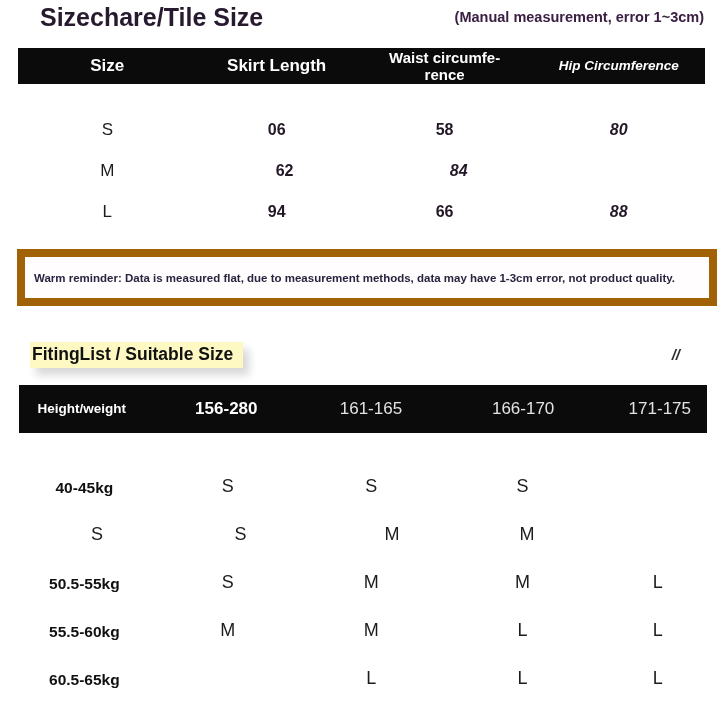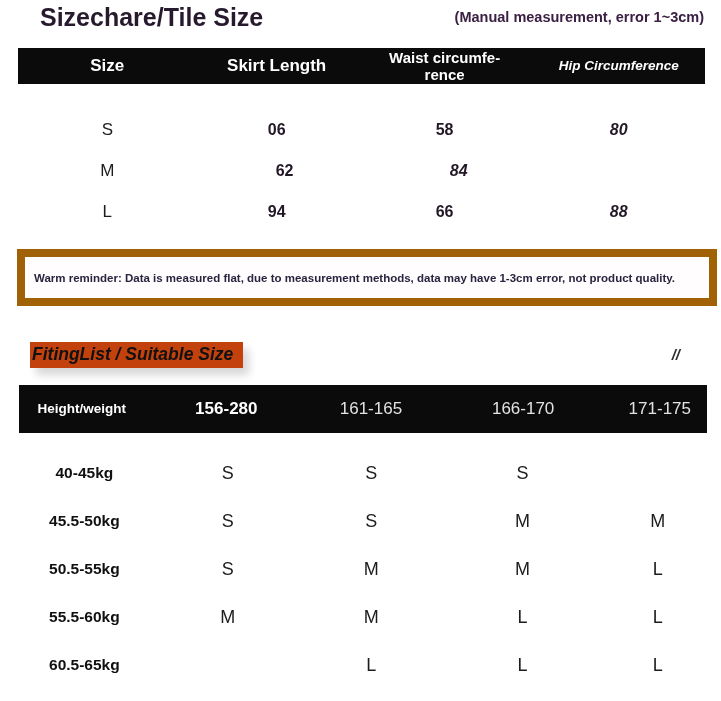--- a/index.html
+++ b/index.html
@@ -47,40 +47,39 @@
     display: flex; align-items: center; padding-left: 9px;
   }
   .reminder-text { font-size: 11.5px; font-weight: 700; color: #2b2340; }
 
   
   .fit-title {
     position: absolute; left: 30px; top: 342px;
     font-size: 17.5px; font-weight: 700; color: #111111;
     padding: 2px 10px 3px 2px;
     box-shadow: 6px 7px 9px rgba(0,0,0,0.16);
-    background: #c2410c;
-    font-style: italic;
+    background: #fef9c3;
   }
   .fit-note {
     position: absolute; right: 41px; top: 346px;
     font-size: 15px; font-weight: 700; font-style: italic; color: #2e2e2e;
   }
 
   
   .t2-head {
     position: absolute; left: 19px; top: 385px; width: 688px; height: 48px;
     background: #0b0b0b; display: flex; align-items: center; color: #ffffff; gap: 7px;
   }
   .d1 { width: 19%; }  .d2 { width: 22.7%; }  .d3 { width: 19%; }  .d4 { width: 25%; }  .d5 { width: 14.3%; }
   .h-hw { font-size: 13.5px; font-weight: 700; }
   .h-r1 { font-size: 17px; font-weight: 700; }
   .h-rx { font-size: 17px; font-weight: 400; color: #e3e3e3; }
 
   .t2-body { position: absolute; left: 19px; top: 433px; width: 688px; padding-top: 16px; }
-  .t2-row  { display: flex; height: 48px; align-items: center; }
+  .t2-row  { display: flex; height: 48px; align-items: flex-end; }
   .wlabel  { font-size: 15.5px; font-weight: 700; color: #101010; }
   .fit-letter { font-size: 18px; color: #1c1c1c; }
 </style>
 </head>
 <body>
 
 <div class="page">
 
   <div class="title">Sizechare/Tile Size</div>
   <div class="note">(Manual measurement, error 1~3cm)</div>
@@ -130,21 +129,20 @@
 
   <div class="t2-body">
     <div class="t2-row">
       <div class="cell d1 wlabel">40-45kg</div>
       <div class="cell d2 fit-letter">S</div>
       <div class="cell d3 fit-letter">S</div>
       <div class="cell d4 fit-letter">S</div>
       <div class="cell d5 fit-letter"></div>
     </div>
     <div class="t2-row">
-      <div class="cell d1 wlabel">45.5-50kg</div>
       <div class="cell d2 fit-letter">S</div>
       <div class="cell d3 fit-letter">S</div>
       <div class="cell d4 fit-letter">M</div>
       <div class="cell d5 fit-letter">M</div>
     </div>
     <div class="t2-row">
       <div class="cell d1 wlabel">50.5-55kg</div>
       <div class="cell d2 fit-letter">S</div>
       <div class="cell d3 fit-letter">M</div>
       <div class="cell d4 fit-letter">M</div>

